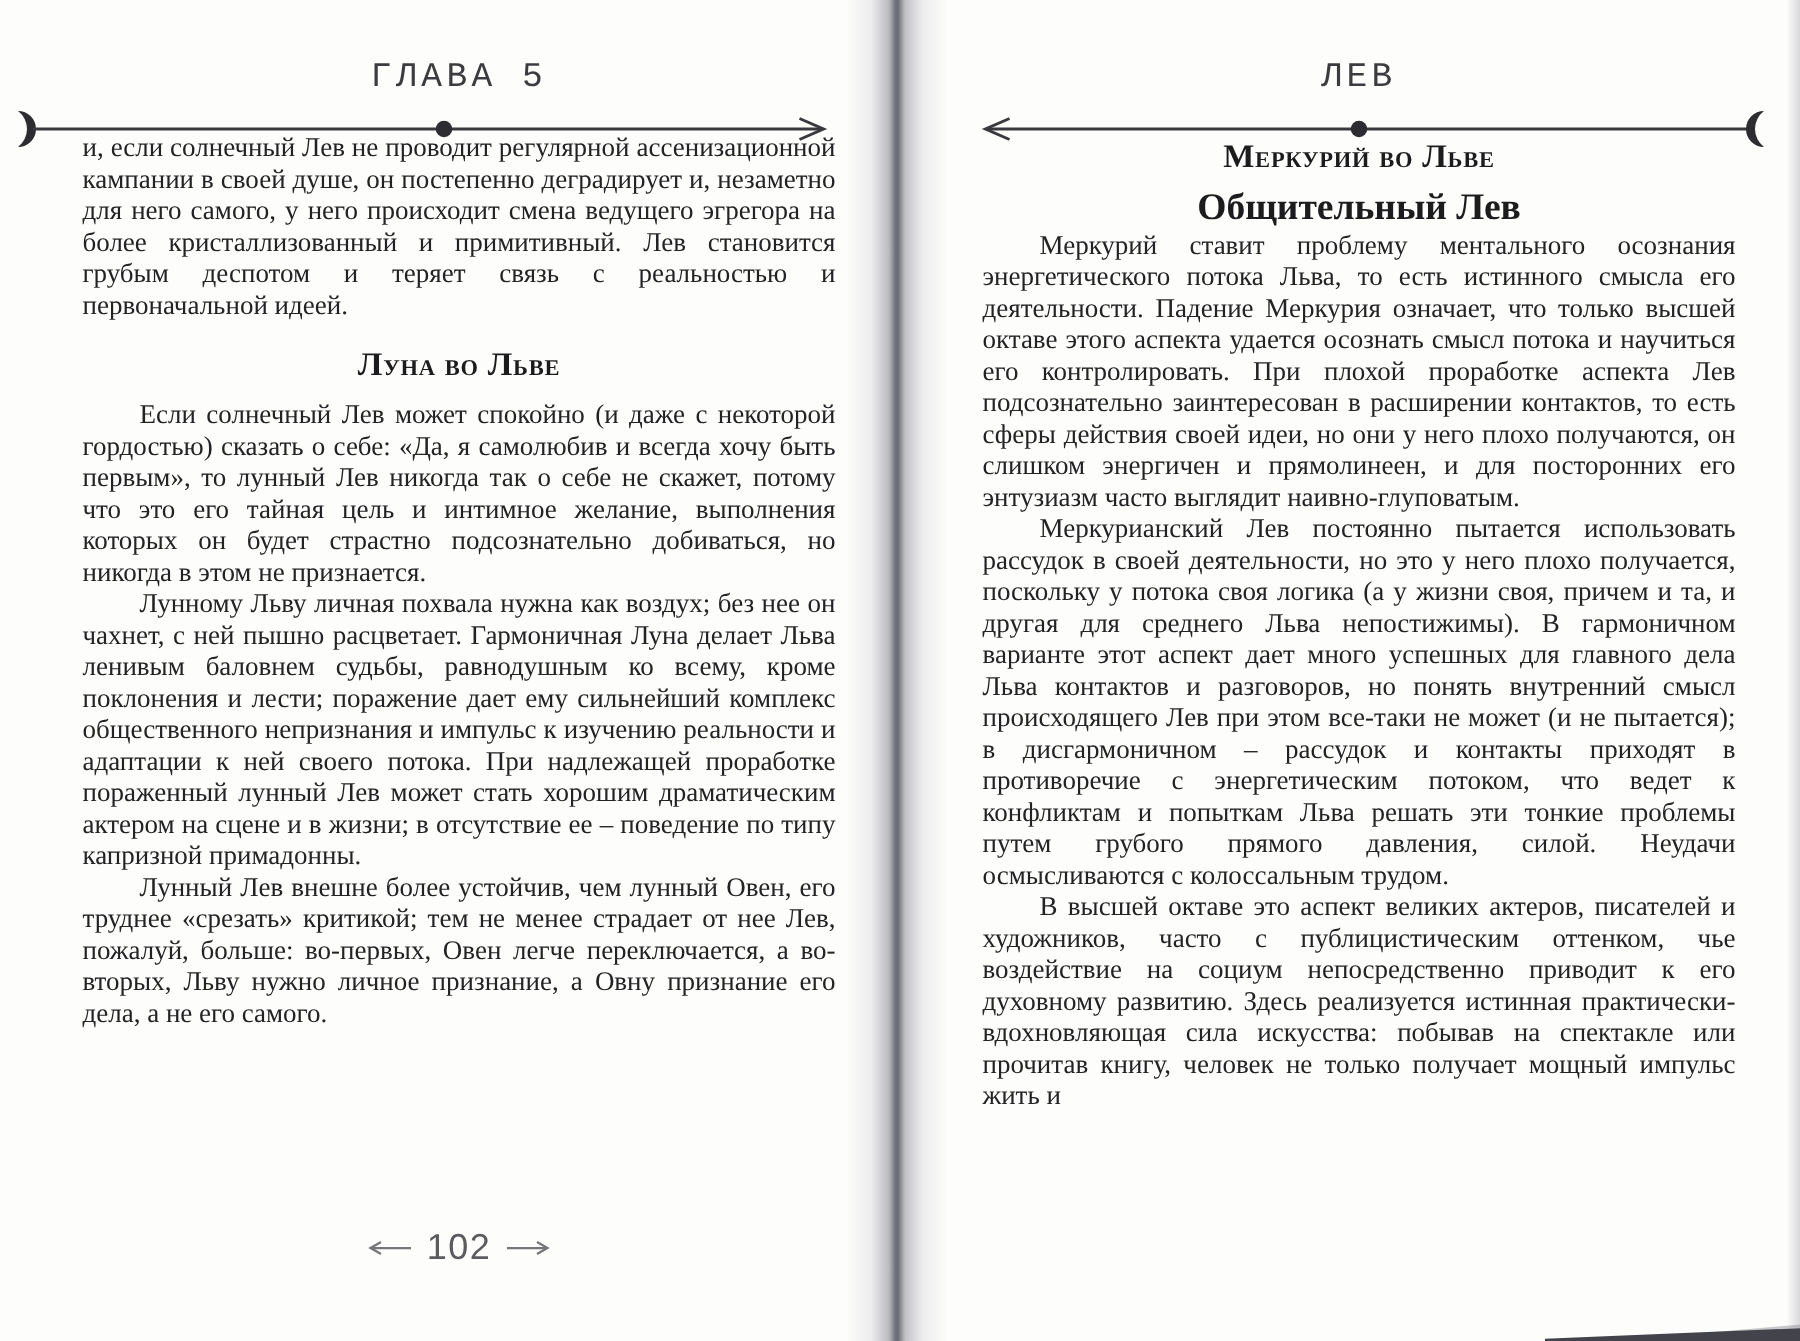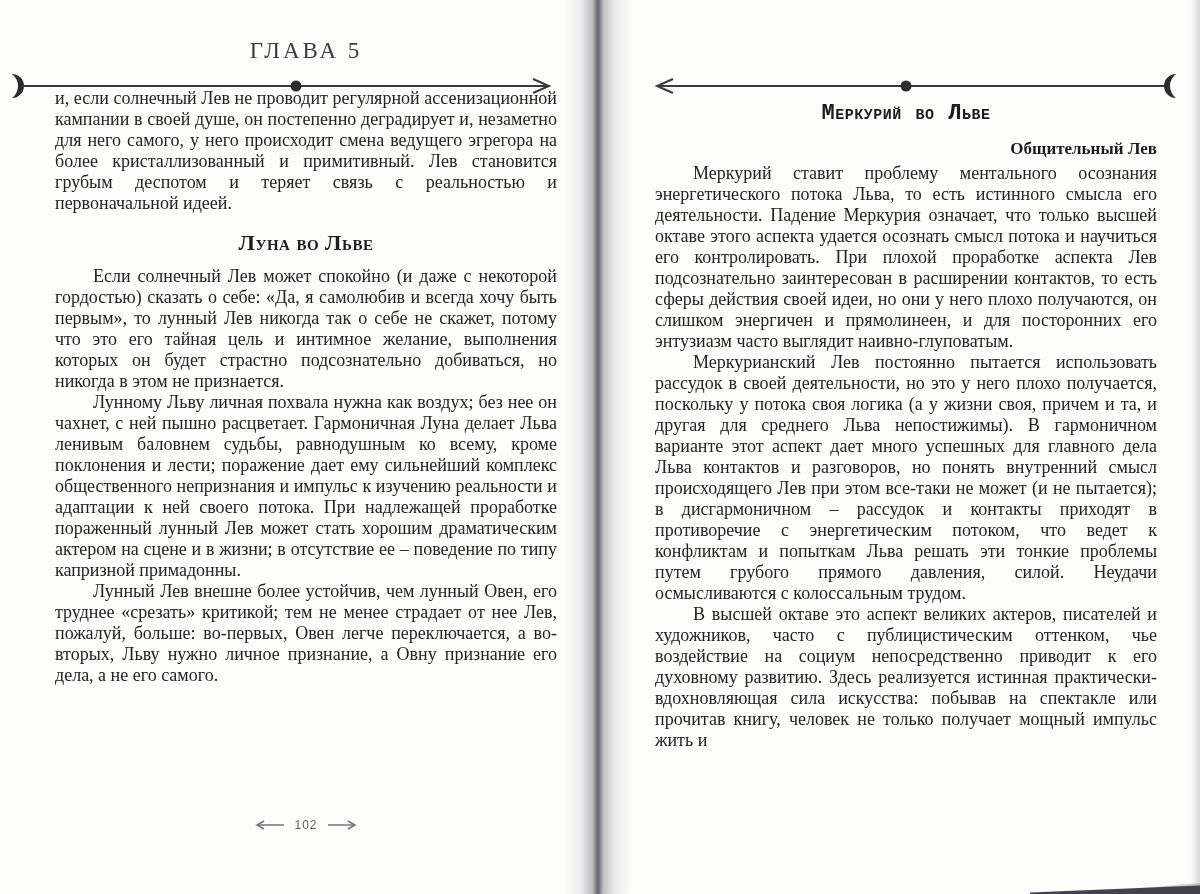--- a/index.html
+++ b/index.html
@@ -12,21 +12,21 @@
   .spread {
     position:relative; width:1200px; height:894px;
     background:#fdfdfc;
   }
   .page { position:absolute; top:0; height:894px; }
   .page-left  { left:0;   width:592px; }
   .page-right { left:608px; width:592px; }
 
   .running-head {
     position:absolute; top:38px; width:502px;
-    font-family:Liberation Serif, serif;
+    font-family:Liberation Mono, monospace;
     font-size:23px; font-weight:400; letter-spacing:3px;
     color:#3c3c40; text-align:center; white-space:nowrap;
   }
   .page-left  .running-head { left:55px; }
   .page-right .running-head { left:47px; }
 
   .rule-deco { position:absolute; top:70px; display:block; }
   .page-left  .rule-deco { left:2px;  }
   .page-right .rule-deco { left:38px; }
 
@@ -39,36 +39,36 @@
   .page-right .text-block { left:47px; }
 
   .body-par { text-indent:38px; hyphens:auto; }
   .body-par.no-indent { text-indent:0; }
 
   .section-heading {
     font-variant:small-caps; font-weight:700; text-align:center;
     font-size:22px; line-height:25px; letter-spacing:0.5px;
     color:#1c1c1e; margin:16px 0 11px; text-indent:0;
   }
-  .text-block > .section-heading:first-child { margin-top:13px;font-family:Liberation Mono, monospace; }
+  .text-block > .section-heading:first-child { margin-top:3px; }
 
   .subheading {
-    font-size:17px; line-height:23px; font-weight:700;
-    color:#1c1c1e; margin:7px 0 3px; text-align:right; text-indent:0;
+    font-size:25px; line-height:23px; font-weight:700;
+    color:#1c1c1e; margin:7px 0 3px; text-align:center; text-indent:0;
   }
 
   .page-footer {
     position:absolute; top:818px; width:502px;
     display:flex; align-items:center; justify-content:center; gap:10px;
   }
   .page-left  .page-footer { left:55px; }
   .page-right .page-footer { left:47px; }
   .page-number {
     font-family:"Liberation Sans", sans-serif;
-    font-size:12px; color:#5c5c60; letter-spacing:1px;
+    font-size:24px; color:#5c5c60; letter-spacing:1px;
   }
 
   .gutter-shadow {
     position:absolute; top:0; left:564px; width:68px; height:894px;
     background:linear-gradient(90deg,
       rgba(90,90,102,0) 0%,
       rgba(90,90,102,0.10) 25%,
       rgba(80,80,94,0.38) 42%,
       rgba(52,52,64,0.72) 49%,
       rgba(52,52,64,0.72) 51%,
@@ -119,20 +119,21 @@
       <span class="page-number">102</span>
       <svg width="30" height="12" viewBox="0 0 30 12">
         <line x1="0" y1="6" x2="26" y2="6" stroke="#76767a" stroke-width="1.5"></line>
         <polyline points="20,2 27,6 20,10" fill="none" stroke="#76767a" stroke-width="1.5"></polyline>
       </svg>
     </div>
   </div>
 
   <div class="page page-right">
 
+    <div class="running-head">ЛЕВ</div>
 
     <svg class="rule-deco" width="540" height="32" viewBox="0 0 540 32">
       <polyline points="27,9 11,16 27,23" fill="none" stroke="#3a3a3e" stroke-width="2"></polyline>
       <line x1="12" y1="16" x2="520" y2="16" stroke="#3a3a3e" stroke-width="2"></line>
       <circle cx="260" cy="16" r="5.5" fill="#2c2c31"></circle>
       <path transform="translate(540,0) scale(-1,1)" d="M10,4 A12,12 0 1,1 10,28 A15,15 0 0,0 10,4 Z" fill="#2c2c31"></path>
     </svg>
 
     <div class="text-block">
       <h2 class="section-heading">Меркурий во Льве</h2>

